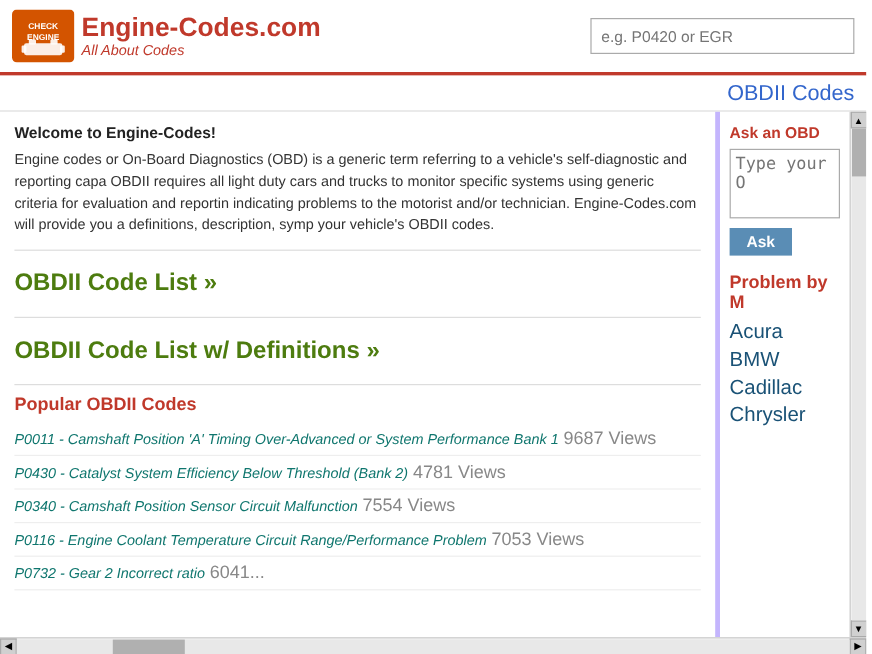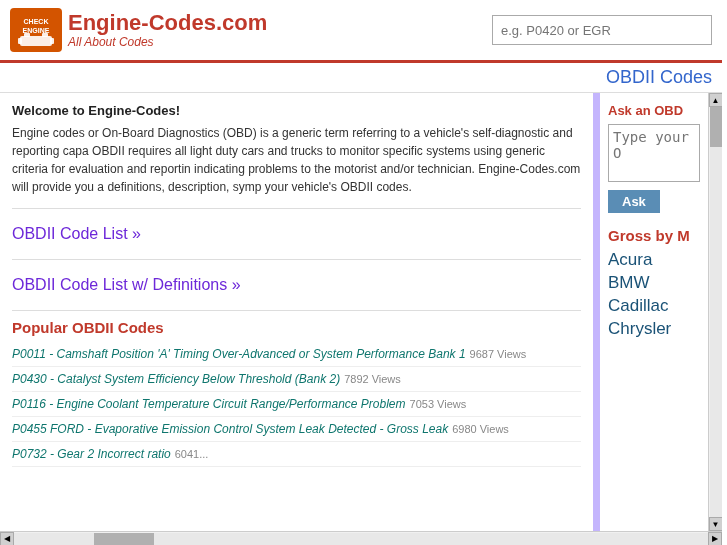--- a/index.html
+++ b/index.html
@@ -68,21 +68,21 @@
       color: #3366cc;
       text-decoration: none;
       font-size: 18px;
     }
 
     
     #content {
       flex: 1;
       padding: 10px 12px;
       min-width: 0;
-      border-right: 7px solid #c4b5fd;
+      border-right: 4px solid #c4b5fd;
     }
 
     #welcome-title {
       font-weight: bold;
       font-size: 13px;
       margin-bottom: 6px;
       color: #222;
     }
     #intro-text {
       font-size: 12px;
@@ -92,23 +92,23 @@
     }
 
     .section-divider {
       border: none;
       border-top: 1px solid #ddd;
       margin: 8px 0;
     }
 
     .code-list-link {
       display: block;
-      font-size: 16px;
-      color: #6d28d9;
-      font-weight: normal;
+      font-size: 20px;
+      color: #4d7c0f;
+      font-weight: bold;
       text-decoration: none;
       padding: 8px 0;
     }
 
     #popular-title {
       font-size: 15px;
       font-weight: bold;
       color: #c0392b;
       margin: 8px 0 6px 0;
     }
@@ -119,21 +119,21 @@
       font-size: 12px;
     }
     .code-item a {
       color: #0f766e;
       text-decoration: none;
       font-size: 12px;
       font-style: italic;
     }
     .code-views {
       color: #888;
-      font-size: 11px;
+      font-size: 15px;
       margin-left: 4px;
     }
 
     
     #sidebar {
       width: 108px;
       padding: 10px 8px;
       flex-shrink: 0;
     }
 
@@ -290,34 +290,34 @@
         <hr class="section-divider">
         <a class="code-list-link" href="#">OBDII Code List »</a>
         <hr class="section-divider">
         <a class="code-list-link" href="#">OBDII Code List w/ Definitions »</a>
         <hr class="section-divider">
 
         <div id="popular-title">Popular OBDII Codes</div>
 
         <div id="codes-list">
         <div class="code-item"><a href="#">P0011 - Camshaft Position 'A' Timing Over-Advanced or System Performance Bank 1</a><span class="code-views">9687 Views</span></div>
-            <div class="code-item"><a href="#">P0430 - Catalyst System Efficiency Below Threshold (Bank 2)</a><span class="code-views">7892 Views</span></div>
+            <div class="code-item"><a href="#">P0430 - Catalyst System Efficiency Below Threshold (Bank 2)</a><span class="code-views">4781 Views</span></div>
+            <div class="code-item"><a href="#">P0340 - Camshaft Position Sensor Circuit Malfunction</a><span class="code-views">7554 Views</span></div>
             <div class="code-item"><a href="#">P0116 - Engine Coolant Temperature Circuit Range/Performance Problem</a><span class="code-views">7053 Views</span></div>
-            <div class="code-item"><a href="#">P0455 FORD - Evaporative Emission Control System Leak Detected - Gross Leak</a><span class="code-views">6980 Views</span></div>
             <div class="code-item"><a href="#">P0732 - Gear 2 Incorrect ratio</a><span class="code-views">6041...</span></div>
           </div>
       </div>
 
       <div id="sidebar">
         <div id="ask-obd-title">Ask an OBD</div>
         <textarea id="ask-textarea" placeholder="Type your O" style=""></textarea>
         <br>
         <button id="ask-button">Ask</button>
 
-        <div id="search-by-make-title">Gross by M</div>
+        <div id="search-by-make-title">Problem by M</div>
         <div id="makes-list">
         <a class="make-link" href="#">Acura</a>
             <a class="make-link" href="#">BMW</a>
             <a class="make-link" href="#">Cadillac</a>
             <a class="make-link" href="#">Chrysler</a>
           </div>
       </div>
 
     </div>
 

